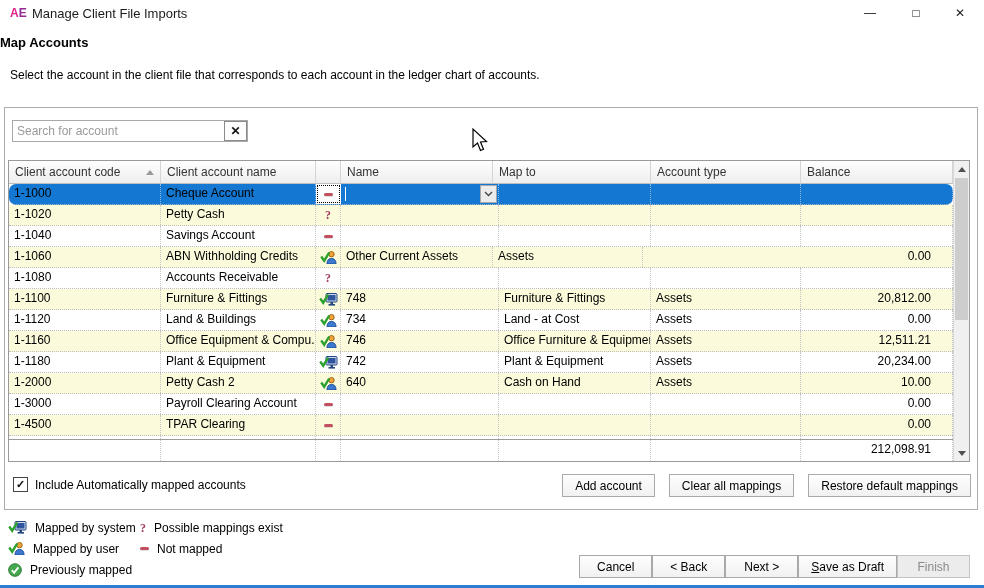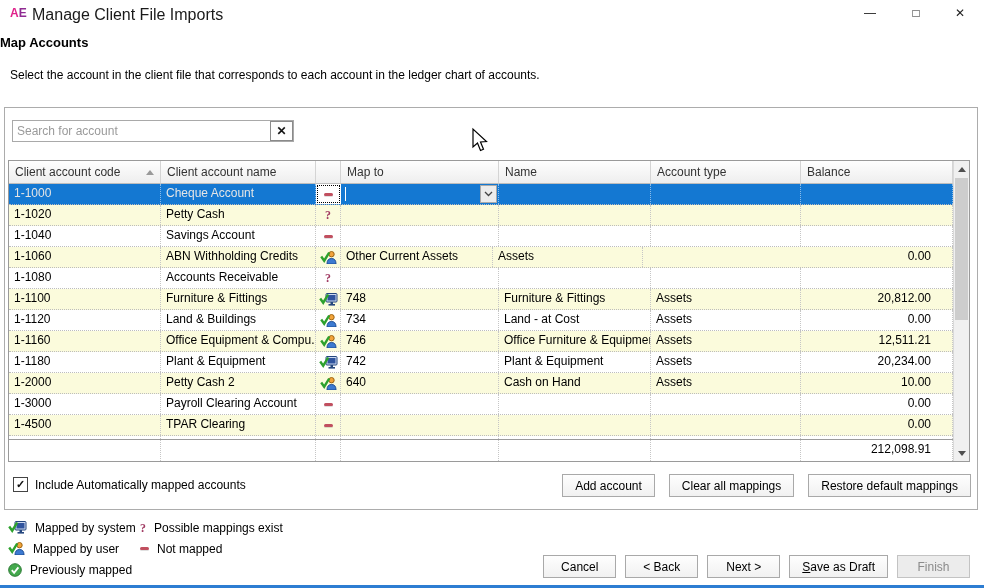--- a/index.html
+++ b/index.html
@@ -2,47 +2,47 @@
 <html><head>
 <meta charset="utf-8">
 <style>
   html,body{margin:0;padding:0;background:#d7d7d7;}
   .window{position:relative;width:984px;height:588px;background:#fff;overflow:hidden;
     font-family:"Liberation Sans",sans-serif;border-bottom:3px solid #2d7dd2;box-sizing:border-box;}
   
   .titlebar{position:absolute;left:0;top:0;right:0;height:26px;background:#fff;}
   .logo{position:absolute;left:10px;top:6px;font-size:12px;font-weight:bold;text-align:right;}
   .logo .la{color:#e0218a}.logo .le{color:#8f2b92}
-  .win-title{position:absolute;left:32px;top:6px;font-size:16px;color:#1a1a1a;}
+  .win-title{position:absolute;left:32px;top:6px;font-size:13px;color:#1a1a1a;}
   .win-btn{position:absolute;top:0;width:44px;height:26px;display:flex;align-items:center;justify-content:center;
     font-size:12px;color:#222;cursor:default;}
   .btn-min{right:92px}.btn-max{right:46px}.btn-close{right:2px}
   
   .heading{position:absolute;left:0;top:35px;font-size:13px;font-weight:bold;color:#000;}
   .subtitle{position:absolute;left:10px;top:68px;font-size:12px;color:#000;}
   
   .panel{position:absolute;left:4px;top:107px;width:974px;height:403px;border:1px solid #acacac;background:#fff;box-sizing:border-box;}
   
-  .search{position:absolute;left:7px;top:12px;width:282px;height:22px;border:1px solid #a9a9a9;display:flex;box-sizing:border-box;background:#fff;}
+  .search{position:absolute;left:7px;top:12px;width:236px;height:22px;border:1px solid #a9a9a9;display:flex;box-sizing:border-box;background:#fff;}
   .search input{flex:1;border:0;outline:0;font-size:12px;padding:0 4px;font-family:"Liberation Sans",sans-serif;color:#222;}
   .search input::placeholder{color:#9a9a9a;}
   .clear-btn{width:21px;border:1px solid #8a8a8a;margin:0;background:#fdfdfd;display:flex;align-items:center;justify-content:center;
     font-size:12px;font-weight:bold;color:#111;cursor:default;}
   
   .grid{position:absolute;left:3px;top:52px;width:962px;height:302px;border:1px solid #9a9a9a;background:#fff;box-sizing:border-box;}
   .grid-main{position:absolute;left:0;top:0;bottom:0;right:16px;display:flex;flex-direction:column;overflow:hidden;}
   .hdr{display:flex;height:23px;flex:none;}
   .hcell{box-sizing:border-box;padding:4px 0 0 6px;font-size:12px;color:#333;background:linear-gradient(#fefefe,#eeeeee);
     border-right:1px solid #d4d4d4;border-bottom:1px solid #bdbdbd;white-space:nowrap;overflow:hidden;position:relative;}
   .sort{position:absolute;right:6px;top:9px;width:0;height:0;border-left:4px solid transparent;border-right:4px solid transparent;
     border-bottom:5px solid #9a9a9a;}
   .c0{width:152px}.c1{width:155px}.c2{width:25px}.c3{width:158px}.c4{width:152px}.c5{width:150px}.c6{flex:1}
   .grid-row{display:flex;height:21px;flex:none;border-bottom:1px dotted #bdbdbd;box-sizing:border-box;background:#fff;}
   .grid-row.alt{background:#fbfbdc;}
-  .grid-row.sel{background:#1478d2;color:#e5e5e5;}
+  .grid-row.sel{background:#1478d2;color:#000000;border-radius:7px;}
   .cell{box-sizing:border-box;font-size:12px;line-height:19px;padding-left:5px;border-right:1px dotted #c6c6c6;
     white-space:nowrap;overflow:hidden;}
   .cell.num{text-align:right;padding-right:21px;padding-left:0;}
   .cell.icn{padding:0;display:flex;align-items:center;justify-content:center;}
   .sel .cell{border-right-color:rgba(255,255,255,.5);}
   .focus-cell{background:#fff;outline:1px dotted #000;outline-offset:-2px;}
   .combo{position:relative;}
   .caret{position:absolute;left:4px;top:3px;width:1px;height:14px;background:#fff;}
   .combo-btn{position:absolute;right:1px;top:1px;bottom:1px;width:17px;background:#ececec;border:1px solid #a9a9a9;
     display:flex;align-items:center;justify-content:center;box-sizing:border-box;cursor:default;}
@@ -64,21 +64,21 @@
   .panel-btns{position:absolute;right:6px;top:366px;display:flex;gap:14px;}
   .btn{height:23px;padding:0 12px;background:linear-gradient(#fefefe,#f1f1f1);border:1px solid #a9a9a9;
     font-size:12px;font-family:"Liberation Sans",sans-serif;color:#000;display:flex;align-items:center;justify-content:center;cursor:default;box-sizing:border-box;}
   .btn:disabled,.btn.disabled{background:#ececec;border-color:#c3c3c3;color:#8b8b8b;}
   
   .legend{position:absolute;left:8px;top:517px;font-size:12px;color:#000;}
   .legend-col{position:absolute;top:0;}
   .lcol1{left:0;width:150px}.lcol2{left:132px;width:220px}
   .legend-item{height:21px;display:flex;align-items:center;gap:8px;white-space:nowrap;}
   
-  .footer{position:absolute;right:14px;top:555px;display:flex;gap:9px;}
+  .footer{position:absolute;right:14px;top:555px;display:flex;gap:0;}
   .footer .btn{min-width:73px;}
   
   .ic{display:inline-block;vertical-align:middle;}
   .dash{width:9px;height:3px;background:#c14f5f;border-radius:2px;box-shadow:0 1px 0 rgba(0,0,0,.12);}
   .q{color:#a03a62;font-weight:bold;font-size:12px;font-family:"Liberation Serif",serif;line-height:1;}
   .cursor{position:absolute;left:470px;top:127px;pointer-events:none;}
 </style>
 </head>
 <body>
 
@@ -109,22 +109,22 @@
           <span>✕</span>
         </div>
     </div>
 
     <div class="grid">
       <div class="grid-main">
         <div class="hdr">
           <div class="hcell c0"><span>Client account code</span><span class="sort"></span></div>
           <div class="hcell c1"><span>Client account name</span></div>
           <div class="hcell c2"></div>
+          <div class="hcell c4"><span>Name</span></div>
           <div class="hcell c3"><span>Map to</span></div>
-          <div class="hcell c4"><span>Name</span></div>
           <div class="hcell c5"><span>Account type</span></div>
           <div class="hcell c6"><span>Balance</span></div>
         </div>
 
         <div id="grid-rows">
             <div class="grid-row sel">
               <div class="cell c0">1-1000</div>
               <div class="cell c1">Cheque Account</div>
               <div class="cell c2 icn focus-cell">
                 <span class="ic dash"></span>

